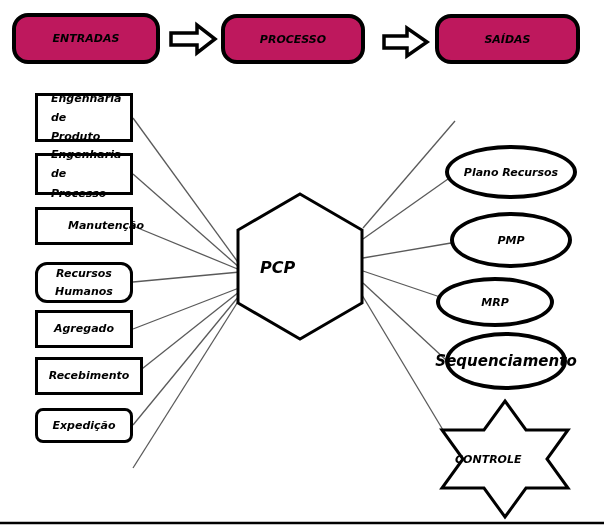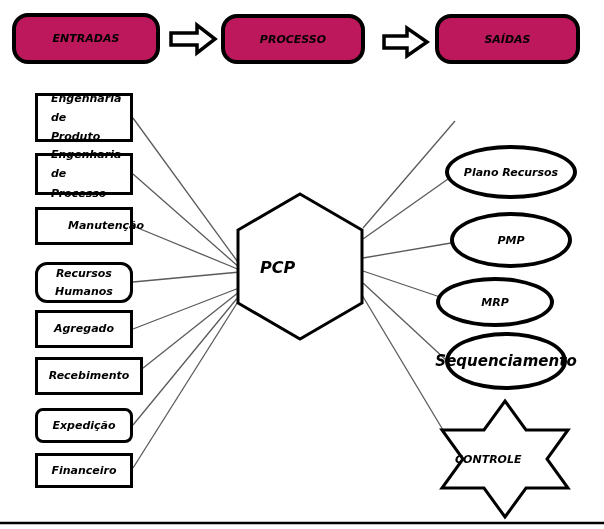--- a/index.html
+++ b/index.html
@@ -95,23 +95,20 @@
   </div>
   <div class="abs inbox lbl" style="left:35px;top:310px;width:98px;height:38px;">
     <span>Agregado</span>
   </div>
   <div class="abs inbox lbl" style="left:35px;top:357px;width:108px;height:38px;">
     <span>Recebimento</span>
   </div>
   <div class="abs inbox lbl" style="left:35px;top:408px;width:98px;height:35px;border-radius:8px;">
     <span>Expedição</span>
   </div>
-  <div class="abs inbox lbl" style="left:35px;top:453px;width:98px;height:35px;">
-    <span>Financeiro</span>
-  </div>
 
   <div class="abs ellipse lbl" style="left:445px;top:145px;width:132px;height:54px;">
     <span>Plano Recursos</span>
   </div>
   <div class="abs ellipse lbl" style="left:450px;top:212px;width:122px;height:56px;">
     <span>PMP</span>
   </div>
   <div class="abs ellipse lbl" style="left:436px;top:277px;width:118px;height:50px;">
     <span>MRP</span>
   </div>

